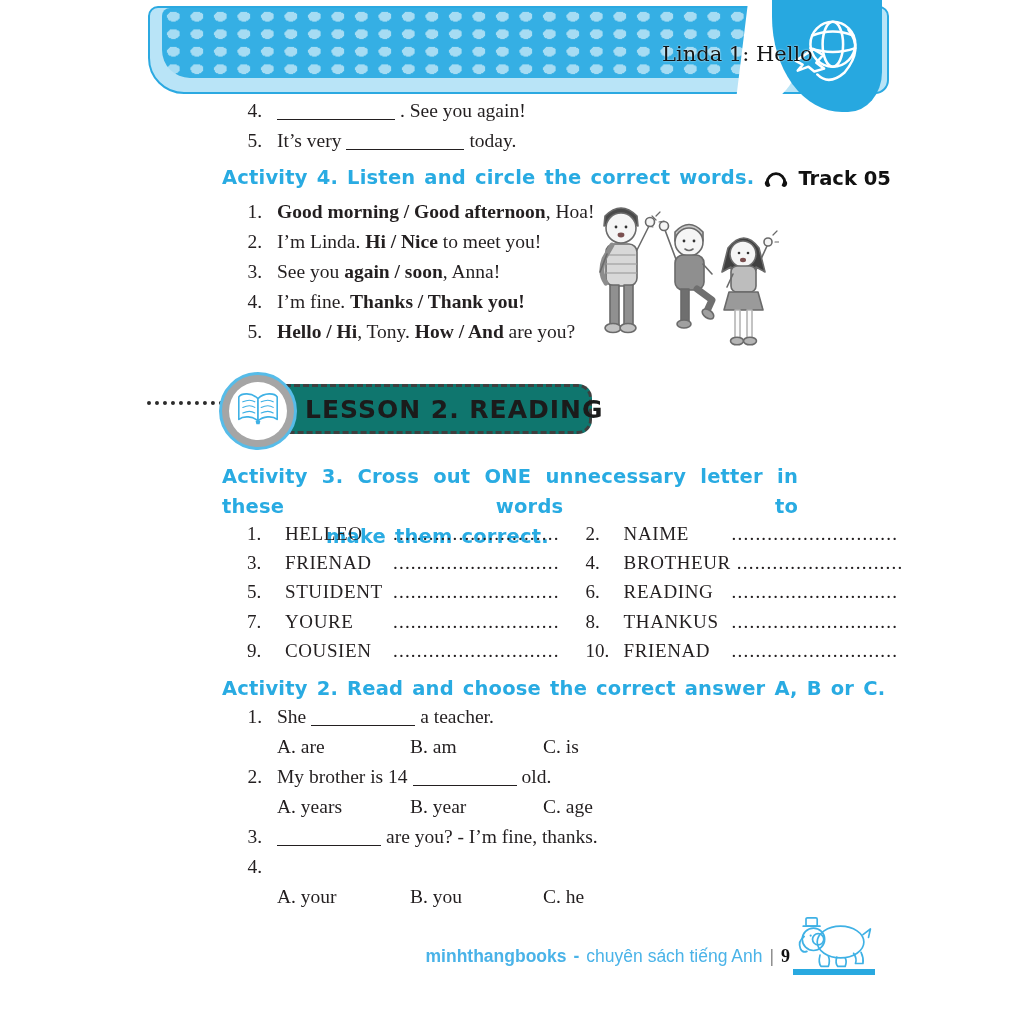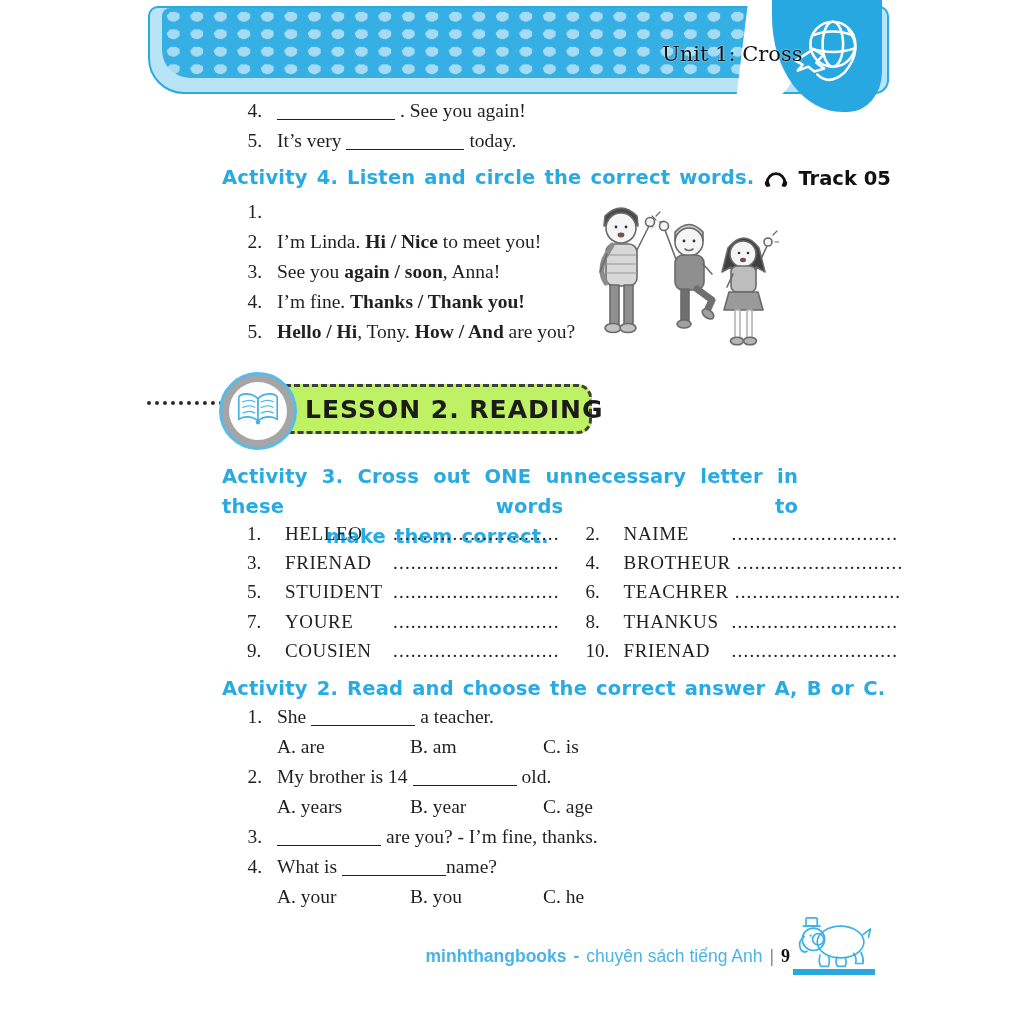--- a/index.html
+++ b/index.html
@@ -32,21 +32,21 @@
   .blank.wide{width:118px;}
   .blank.no-left{margin-left:0;}
   .blank.no-right{margin-right:0;}
   
   .act-title{font-family:"DejaVu Sans", sans-serif;font-weight:700;font-size:19.5px;
     color:#29ABE2;letter-spacing:.2px;word-spacing:2px;line-height:30px;}
   .a4-line{display:flex;align-items:center;gap:9px;}
   .track-label{font-family:"DejaVu Sans", sans-serif;font-weight:700;font-size:19.5px;color:#111;}
   
   .leader{position:absolute;left:147px;top:401px;width:76px;border-top:4px dotted #2b2b2b;}
-  .lesson-pill{position:absolute;left:262px;top:384px;width:330px;height:50px;background:#bef264;
+  .lesson-pill{position:absolute;left:262px;top:384px;width:330px;height:50px;background:#0f766e;
     border:3px dashed #3f3f3f;border-radius:14px;box-sizing:border-box;z-index:1;
     display:flex;align-items:center;padding-left:40px;}
   .lesson-title{font-family:"DejaVu Sans", sans-serif;font-weight:800;font-size:25px;
     letter-spacing:1px;color:#1b1b1b;white-space:nowrap;}
   .lesson-circle{position:absolute;left:219px;top:372px;width:78px;height:78px;border-radius:50%;
     background:#A5A5A5;border:3px solid #56BCE9;box-sizing:border-box;z-index:2;}
   .lesson-circle-inner{position:absolute;left:7px;top:7px;right:7px;bottom:7px;background:#fff;
     border-radius:50%;display:flex;align-items:center;justify-content:center;}
   
   .a1-title{width:576px;}
@@ -73,21 +73,21 @@
   .illus{position:absolute;left:583px;top:192px;width:196px;height:168px;}
 </style>
 </head>
 <body>
 
 <div id="page">
 
   <div class="hdr-outer"></div>
   <div class="hdr-inner"></div>
   <div class="hdr-curve"></div>
-  <div class="unit-label">Unit 1: Cross</div>
+  <div class="unit-label">Linda 1: Hello</div>
   <div class="hdr-blob">
     <span>
       <svg width="78" height="84" viewBox="0 0 80 86" fill="none" stroke="#ffffff" stroke-width="2.6" stroke-linecap="round" stroke-linejoin="round">
         <circle cx="46" cy="33" r="23"></circle>
         <ellipse cx="46" cy="33" rx="10.5" ry="23"></ellipse>
         <path d="M25 24 Q46 16 67 24"></path>
         <path d="M23 37 Q46 45 69 37"></path>
         <path d="M62 18 Q78 38 58 62 Q42 76 30 64"></path>
         <path d="M8 50 L26 38 L36 44 L29 52 L37 58 L27 61 L21 56 L10 60 L15 54 Z"></path>
       </svg>
@@ -113,20 +113,21 @@
         <path d="M4.2 13.5 a2.8 3.4 0 1 0 2.6 5.4 L5 14.5 Z" fill="#111"></path>
         <path d="M19.8 13.5 a2.8 3.4 0 1 1 -2.6 5.4 L19 14.5 Z" fill="#111"></path>
       </svg>
     </span>
     <span class="track-label">Track 05</span>
   </div>
 
   <div class="abs" style="left:222px;top:197px;">
     <div class="row">
       <span class="num">1.</span>
+      <span class="txt"><span></span><b>Good morning / Good afternoon</b><span>, Hoa!</span><b></b><span></span></span>
     </div>
     <div class="row">
       <span class="num">2.</span>
       <span class="txt"><span>I’m Linda. </span><b>Hi / Nice</b><span> to meet you!</span><b></b><span></span></span>
     </div>
     <div class="row">
       <span class="num">3.</span>
       <span class="txt"><span>See you </span><b>again / soon</b><span>, Anna!</span><b></b><span></span></span>
     </div>
     <div class="row">
@@ -236,21 +237,21 @@
         <span class="wword">BROTHEUR</span>
         <span class="wdots">............................</span>
       </div>
     <div class="wcell">
         <span class="wnum">5.</span>
         <span class="wword">STUIDENT</span>
         <span class="wdots">............................</span>
       </div>
     <div class="wcell">
         <span class="wnum">6.</span>
-        <span class="wword">TEACHRER</span>
+        <span class="wword">READING</span>
         <span class="wdots">............................</span>
       </div>
     <div class="wcell">
         <span class="wnum">7.</span>
         <span class="wword">YOURE</span>
         <span class="wdots">............................</span>
       </div>
     <div class="wcell">
         <span class="wnum">8.</span>
         <span class="wword">THANKUS</span>
@@ -288,21 +289,20 @@
       <span class="opt">A. years</span>
       <span class="opt">B. year</span>
       <span class="opt">C. age</span>
     </div>
     <div class="row">
       <span class="num">3.</span>
       <span class="txt"><span></span><span class="blank no-left"></span><span>are you? - I’m fine, thanks.</span></span>
     </div>
     <div class="row">
       <span class="num">4.</span>
-      <span class="txt"><span>What is</span><span class="blank no-right"></span><span>name?</span></span>
     </div>
     <div class="qopts">
       <span class="opt">A. your</span>
       <span class="opt">B. you</span>
       <span class="opt">C. he</span>
     </div>
   </div>
 
   <div class="footer-text">
     <span class="f-brand">minhthangbooks</span>

